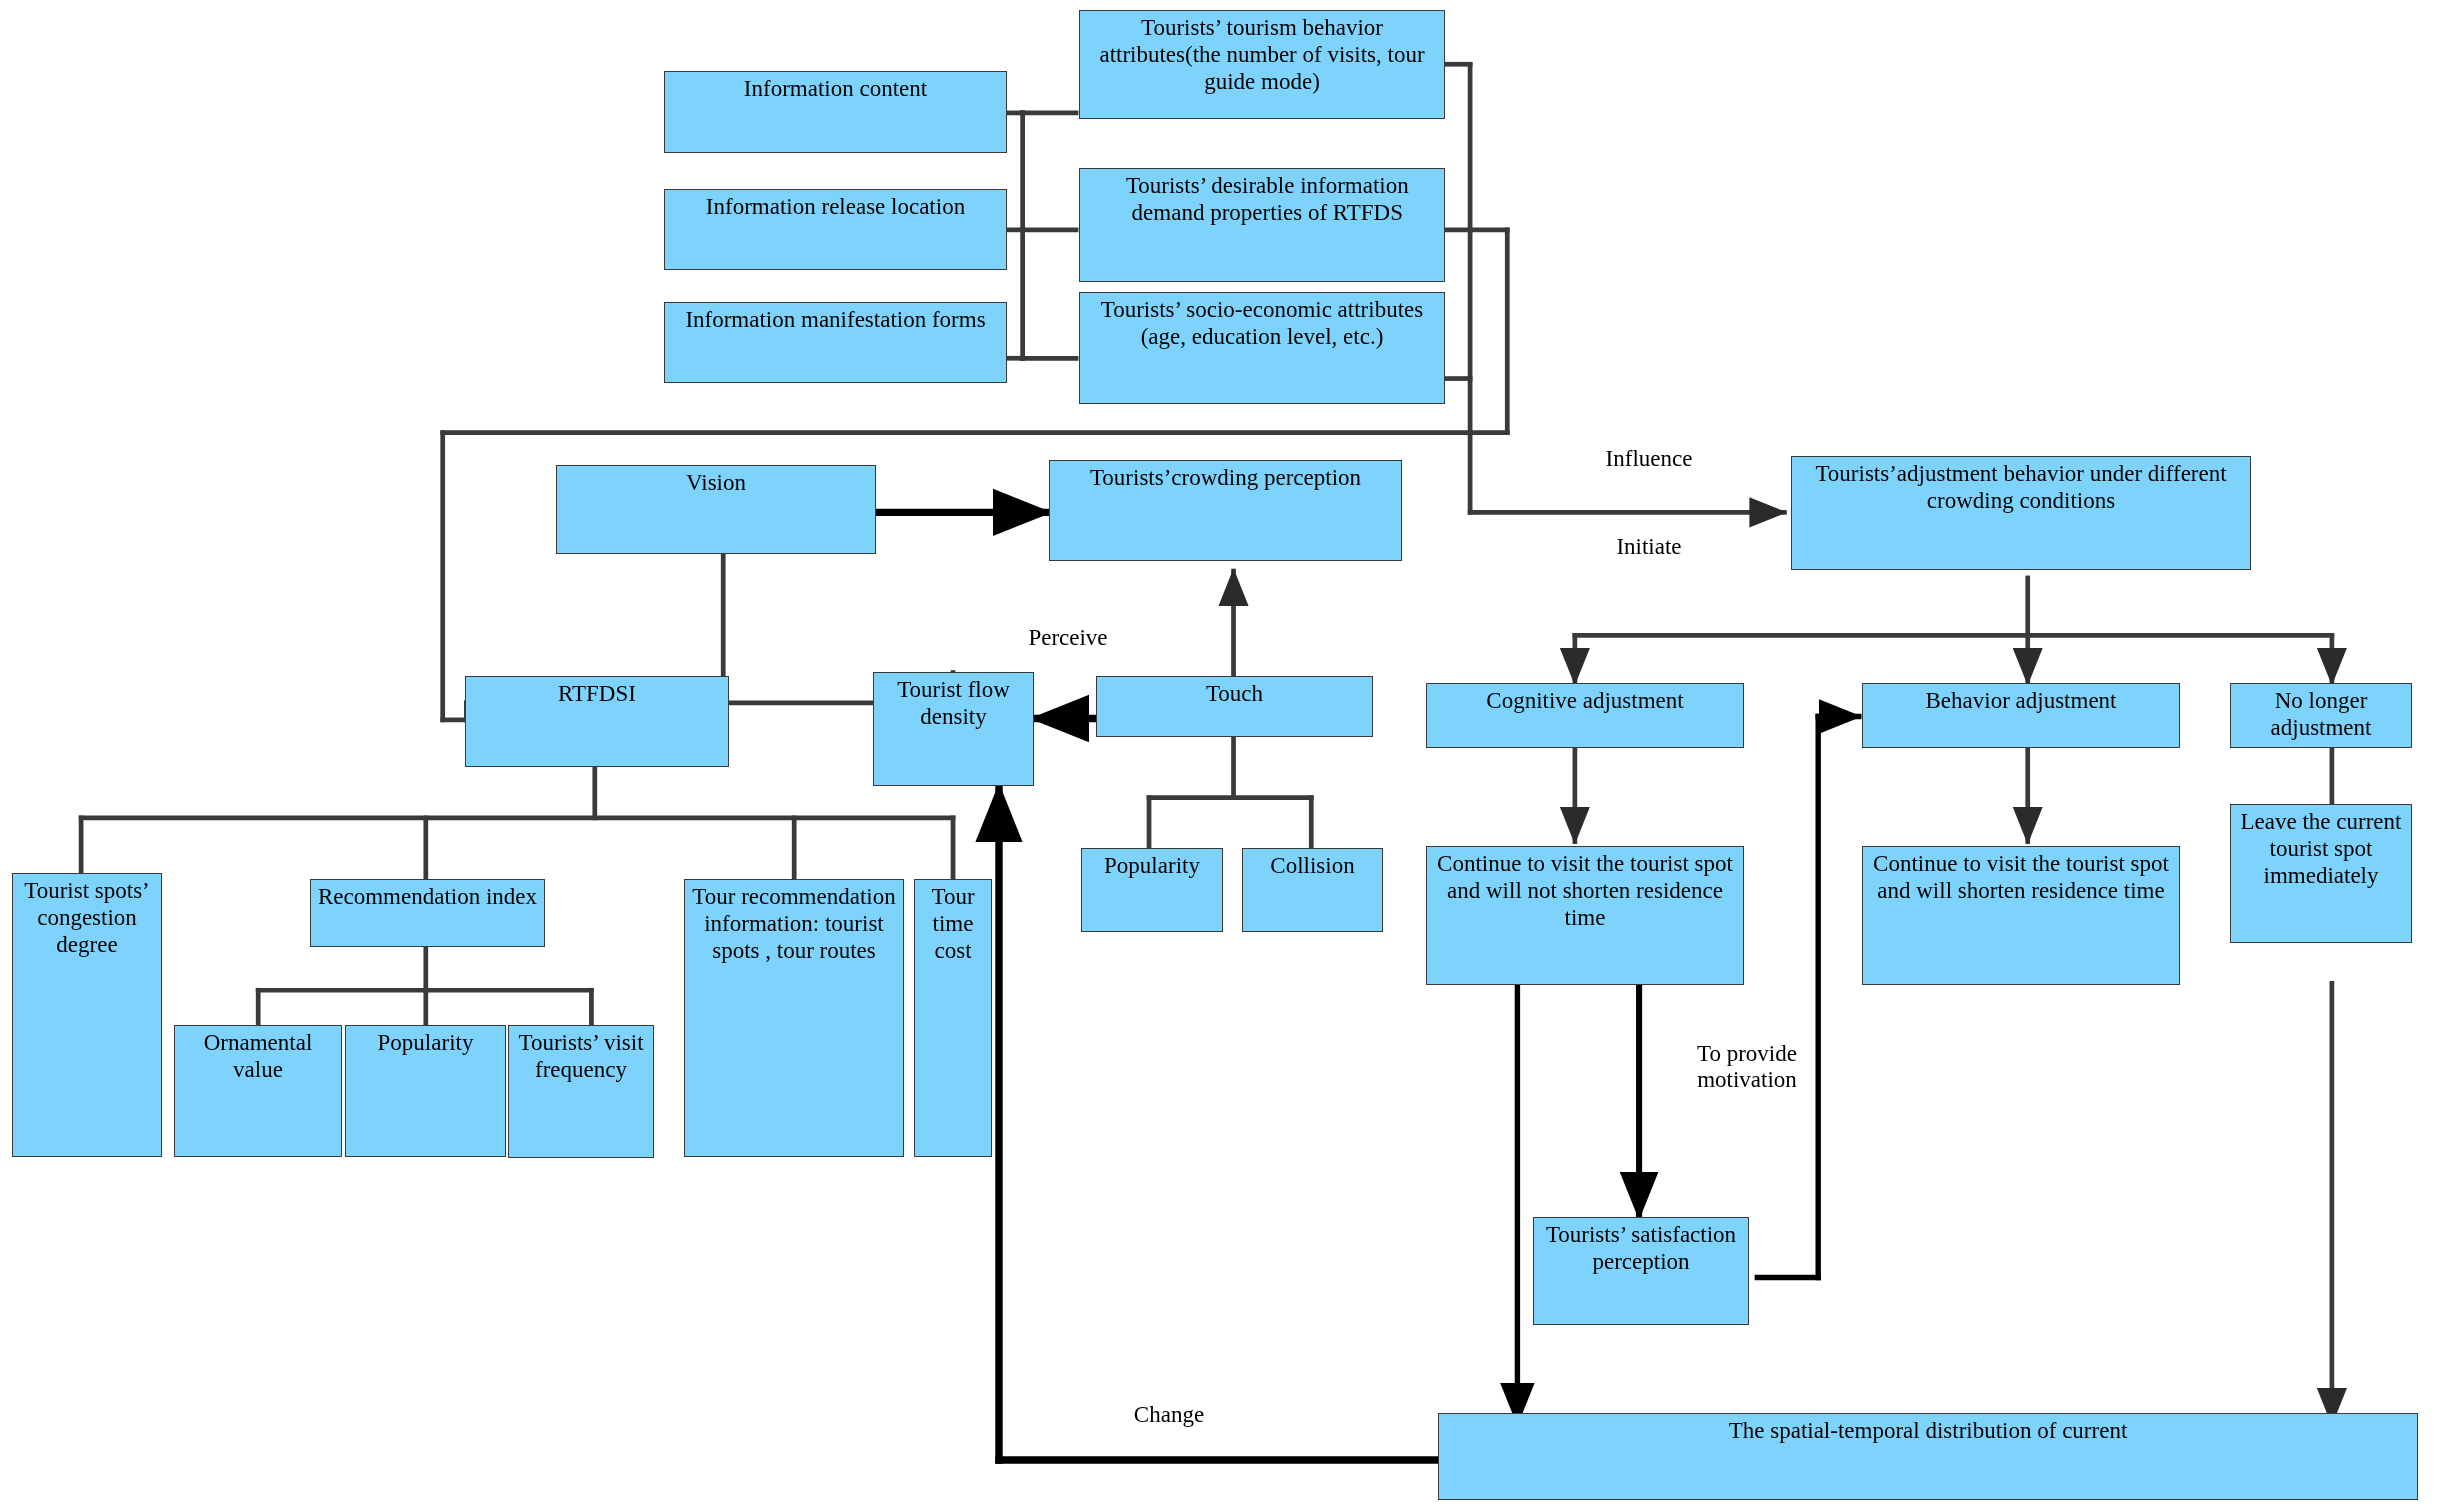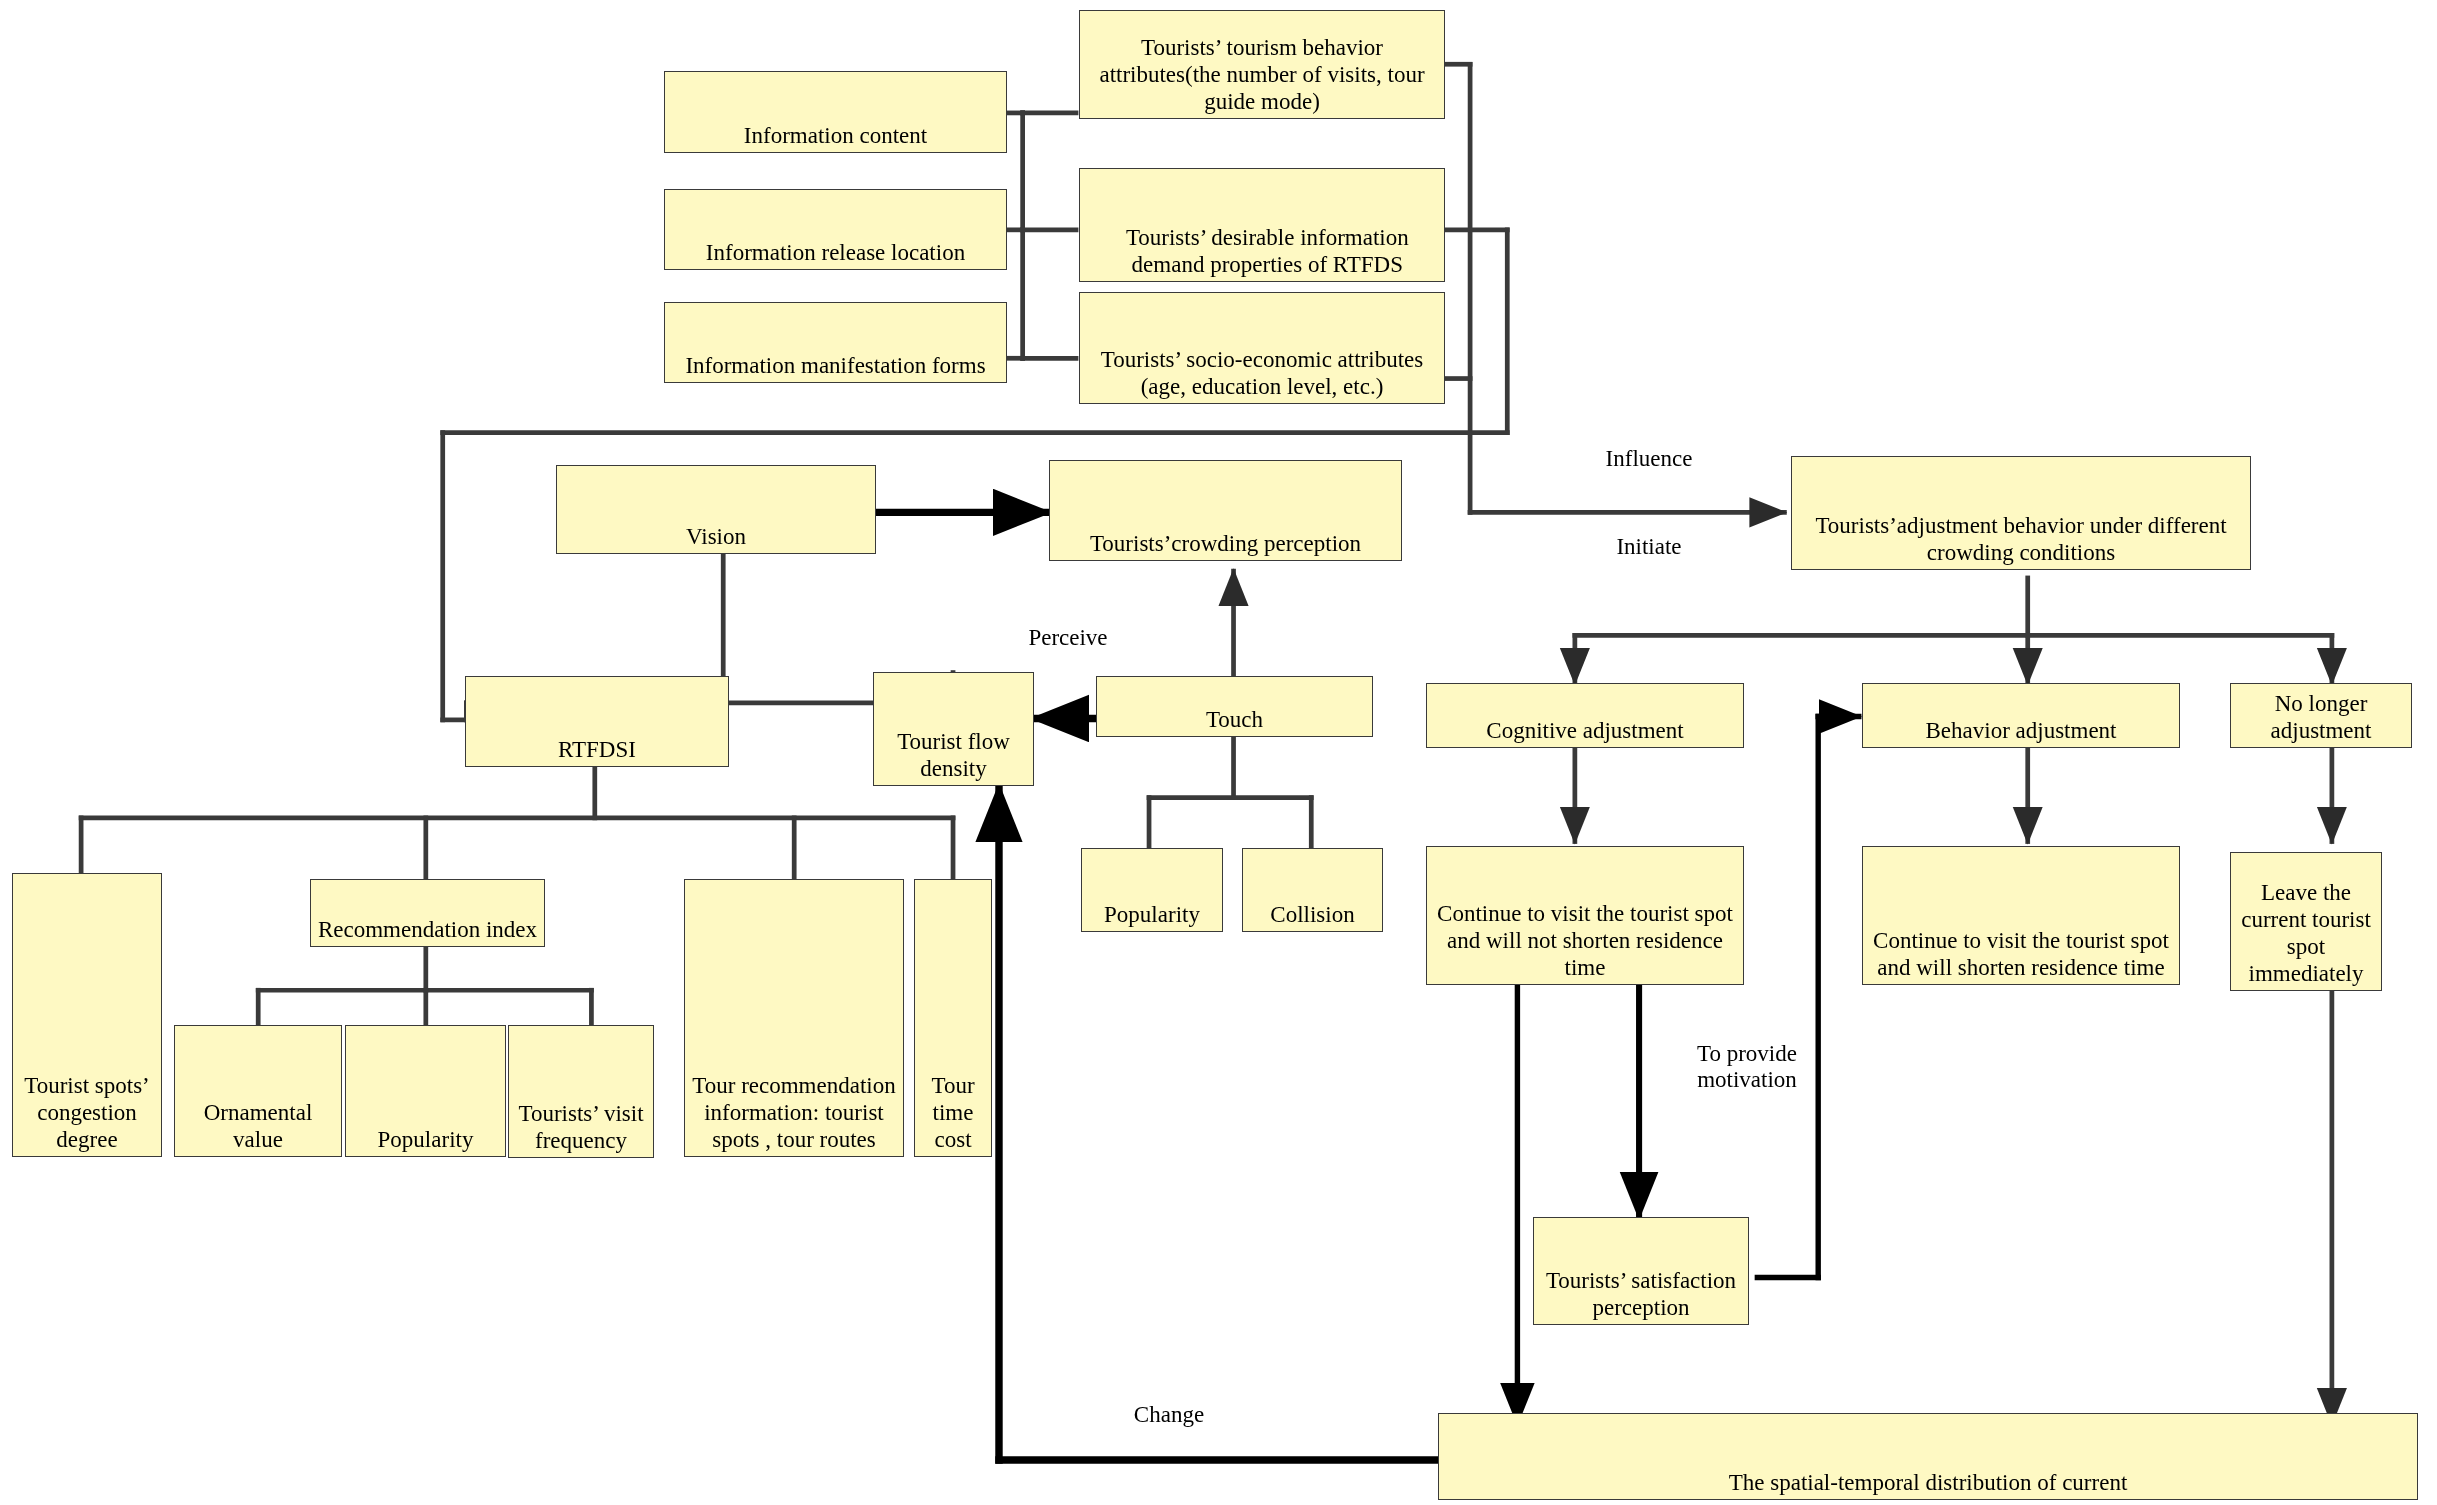--- a/index.html
+++ b/index.html
@@ -1,20 +1,20 @@
 <!DOCTYPE html>
 <html style="font-size:10.8px"><head>
 <meta charset="utf-8">
 <style>
   html,body{margin:0;padding:0;background:#fff;}
   #stage{position:relative;width:2438px;height:1506px;background:#fff;
          font-family:"Liberation Serif","DejaVu Serif",serif;color:#000;overflow:hidden;}
   svg.conn{position:absolute;left:0;top:0;width:2438px;height:1506px;pointer-events:none;}
-  .node{position:absolute;box-sizing:border-box;border:1.4px solid #3a3a3a;background:#fef9c3;
-        display:flex;align-items:flex-end;justify-content:center;text-align:center;
+  .node{position:absolute;box-sizing:border-box;border:1.4px solid #3a3a3a;background:#7dd3fc;
+        display:flex;align-items:flex-start;justify-content:center;text-align:center;
         line-height:1.18;padding:2.7px 5.4px;z-index:2;}
   .node span{display:block;width:100%;}
   .lbl{position:absolute;z-index:3;text-align:center;line-height:1.15;white-space:pre-line;}
   .f34{font-size:23px;}
 </style>
 </head>
 <body>
 
 <div id="stage">
 
@@ -186,21 +186,21 @@
   <div class="node f34" style="left:914px;top:879px;width:78px;height:278px;">
     <span>Tour time cost</span>
   </div>
 
   <div class="node f34" style="left:1426px;top:846px;width:318px;height:139px;">
     <span>Continue to visit the tourist spot and will not shorten residence time</span>
   </div>
   <div class="node f34" style="left:1862px;top:846px;width:318px;height:139px;">
     <span>Continue to visit the tourist spot and will shorten residence time</span>
   </div>
-  <div class="node f34" style="left:2230px;top:852px;width:152px;height:139px;">
+  <div class="node f34" style="left:2230px;top:804px;width:182px;height:139px;">
     <span>Leave the current tourist spot immediately</span>
   </div>
 
   <div class="node f34" style="left:1533px;top:1217px;width:216px;height:108px;">
     <span>Tourists’ satisfaction perception</span>
   </div>
 
   <div class="node f34" style="left:1438px;top:1413px;width:980px;height:87px;">
     <span>The spatial-temporal distribution of current</span>
   </div>

